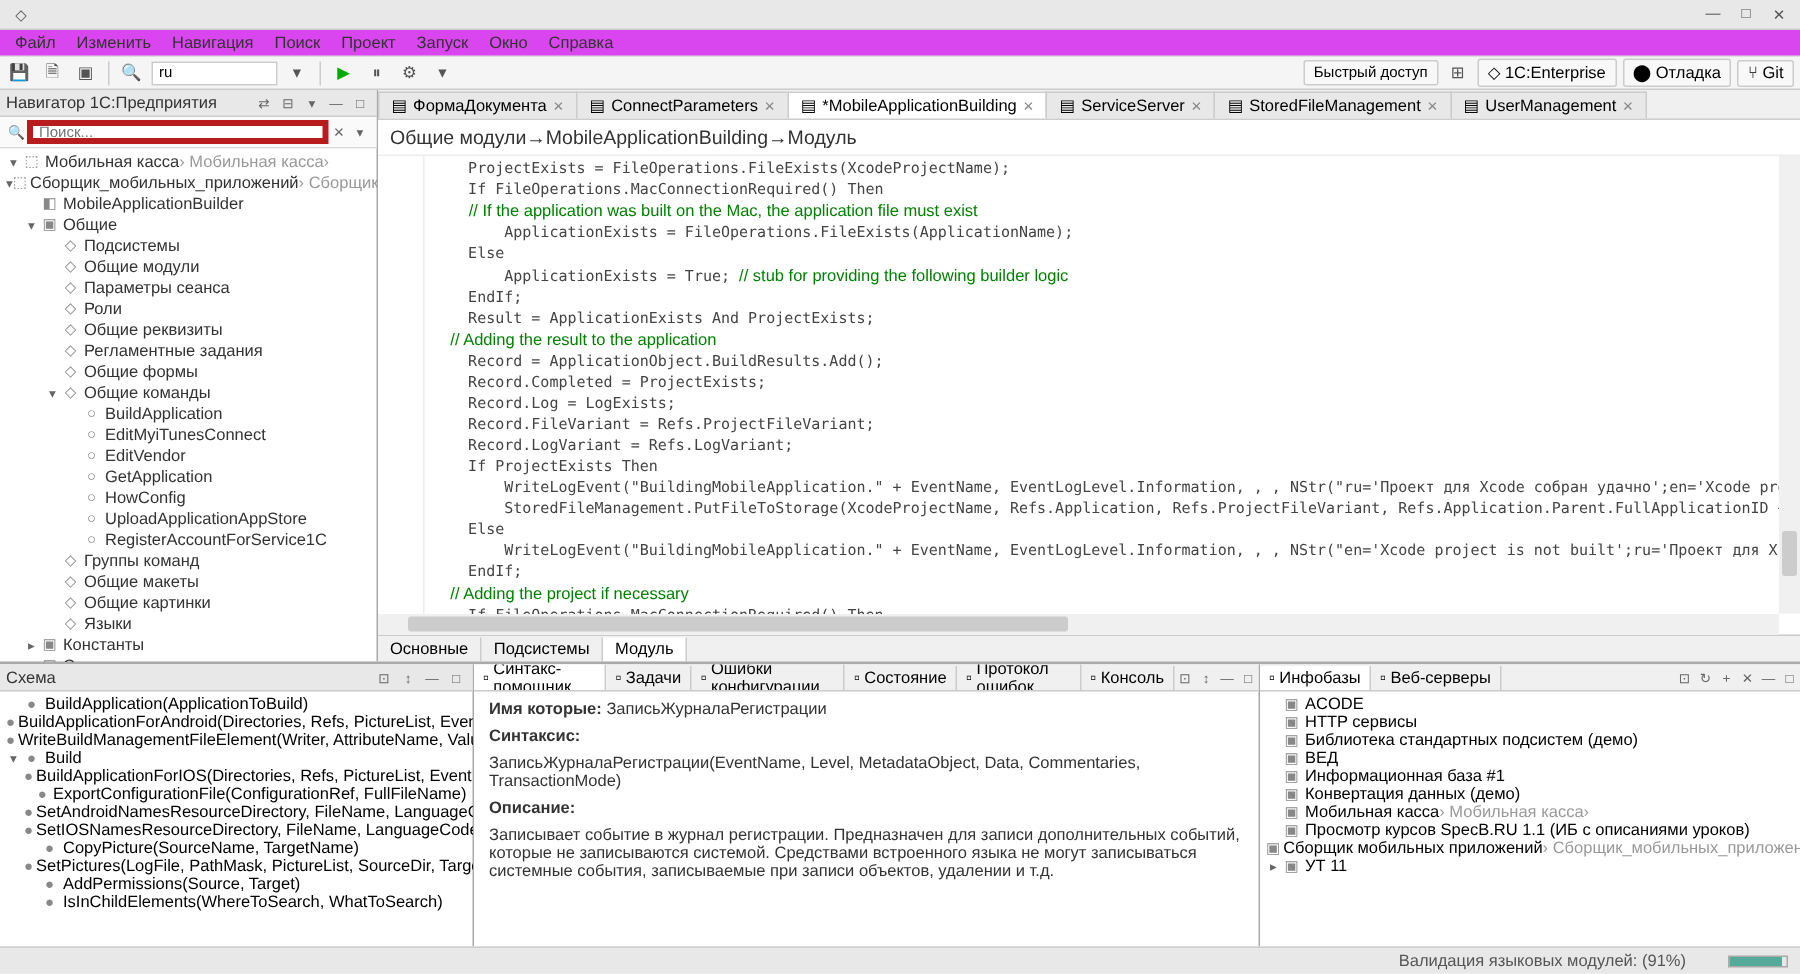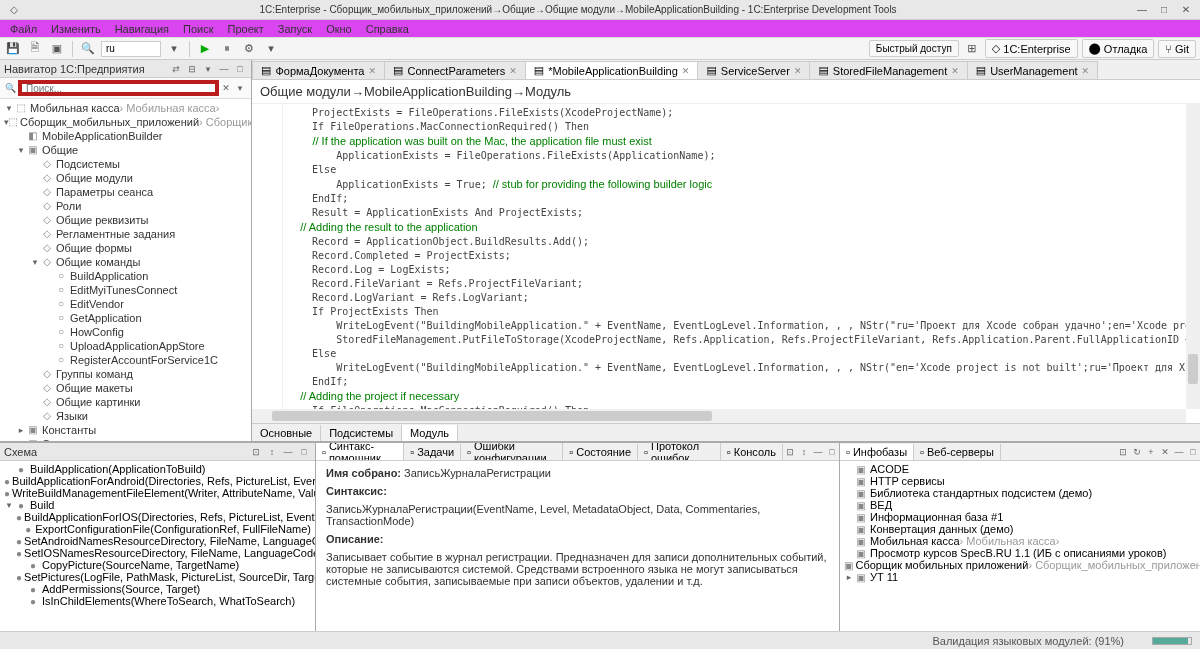--- a/index.html
+++ b/index.html
@@ -60,21 +60,20 @@
 .scroll-thumb { position: absolute; left: 2px; right: 2px; top: 250px; height: 30px; background: #ccc; border-radius: 2px; }
 .scroll-h { position: absolute; left: 0; right: 14px; bottom: 0; height: 14px; background: #f0f0f0; }
 .scroll-h-thumb { position: absolute; top: 2px; bottom: 2px; left: 20px; width: 440px; background: #ccc; border-radius: 2px; }
 .code-wrap { position: relative; flex: 1; overflow: hidden; }
 </style>
 </head>
 <body>
 
 <div class="title-bar">
   <span class="win-btn">◇</span>
-  <span class="title-text">1C:Enterprise - Сборщик_мобильных_приложений→Общие→Общие модули→MobileApplicationBuilding - 1C:Enterprise Development Tools</span>
   <div class="win-controls">
     <span class="win-btn">—</span>
     <span class="win-btn">□</span>
     <span class="win-btn">✕</span>
   </div>
 </div>
 
 <div class="menu-bar" id="menu-bar">
     <span class="menu-item">Файл</span>
     <span class="menu-item">Изменить</span>
@@ -86,21 +85,21 @@
     <span class="menu-item">Справка</span>
   </div>
 
 <div class="toolbar">
   <div class="toolbar-left">
     <span class="tb-btn">💾</span>
     <span class="tb-btn">🗎</span>
     <span class="tb-btn">▣</span>
     <span class="tb-sep"></span>
     <span class="tb-btn">🔍</span>
-    <input class="tb-input" style="width: 60px;" value="ru">
+    <input class="tb-input" style="width: 84px;" value="ru">
     <span class="tb-btn">▾</span>
     <span class="tb-sep"></span>
     <span class="tb-btn" style="color:#0a0">▶</span>
     <span class="tb-btn">⏸</span>
     <span class="tb-btn">⚙</span>
     <span class="tb-btn">▾</span>
   </div>
   <div class="toolbar-right">
     <span class="right-tb-btn">Быстрый доступ</span>
     <span class="tb-btn">⊞</span>
@@ -442,21 +441,21 @@
         <span class="stab"><span>▫</span>Протокол ошибок</span>
         <span class="stab"><span>▫</span>Консоль</span>
         <div style="margin-left: auto; display: flex;">
           <span class="panel-tool">⊡</span>
           <span class="panel-tool">↕</span>
           <span class="panel-tool">—</span>
           <span class="panel-tool">□</span>
         </div>
       </div>
     <div class="help-body">
-      <p><span class="hl">Имя собрано:</span> <span>ЗаписьЖурналаРегистрации</span></p>
+      <p><span class="hl">Имя которые:</span> <span>ЗаписьЖурналаРегистрации</span></p>
       <p class="hl">Синтаксис:</p>
       <p>ЗаписьЖурналаРегистрации(EventName, Level, MetadataObject, Data, Commentaries, TransactionMode)</p>
       <p class="hl">Описание:</p>
       <p>Записывает событие в журнал регистрации. Предназначен для записи дополнительных событий, которые не записываются системой. Средствами встроенного языка не могут записываться системные события, записываемые при записи объектов, удалении и т.д.</p>
     </div>
   </div>
   <div class="ll-right">
     <div class="sub-tabs" id="info-tabs">
         <span class="stab active"><span>▫</span>Инфобазы</span>
         <span class="stab"><span>▫</span>Веб-серверы</span>

